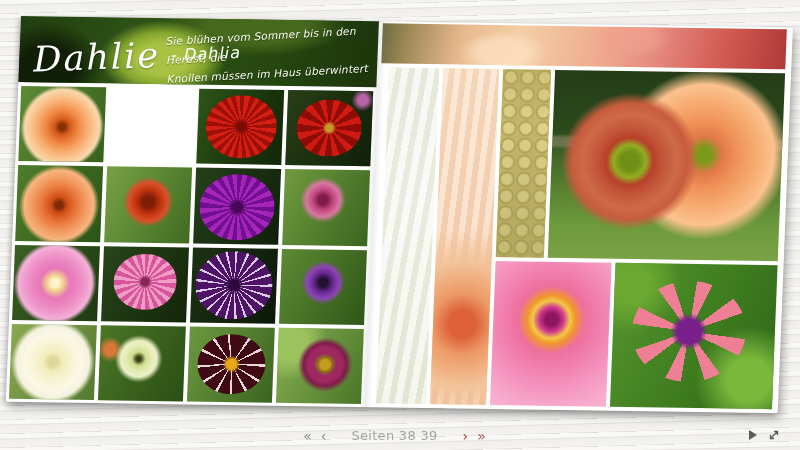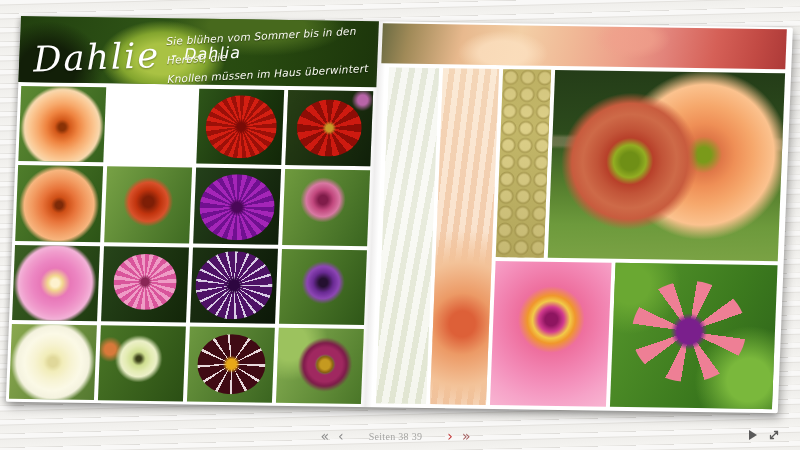--- a/index.html
+++ b/index.html
@@ -131,21 +131,21 @@
     background:
       radial-gradient(circle at 85% 80%, #7ab83c 0 12%, rgba(122,184,60,0) 30%),
       radial-gradient(circle at 10% 15%, #6aa832 0 10%, rgba(106,168,50,0) 26%),
       linear-gradient(115deg,#56962c,#3c7a1e 60%,#2e641a);}
   
   .nav{position:absolute;left:50%;bottom:7px;transform:translateX(-53%);
     display:flex;align-items:center;gap:9px;user-select:none;}
   .nav .arrow{font-size:14px;line-height:14px;color:#8a8a8a;cursor:pointer;}
   .nav .arrow.red{color:#c23535;}
   .nav .arrow.red2{color:#a35c5c;}
-  .nav .pages{font-size:10px;color:#a4a4a2;margin:0 16px;letter-spacing:.3px;font-family:Liberation Serif, serif;}
+  .nav .pages{font-size:13px;color:#a4a4a2;margin:0 16px;letter-spacing:.3px;}
   .corner-controls{position:absolute;right:20px;bottom:9px;display:flex;align-items:center;gap:11px;}
   .play-tri{width:0;height:0;border-left:8px solid #5a5a5a;border-top:5px solid transparent;
     border-bottom:5px solid transparent;cursor:pointer;}
   .fs-icon{cursor:pointer;display:block;}
 </style>
 </head>
 <body>
 
 <div class="stage">
 

